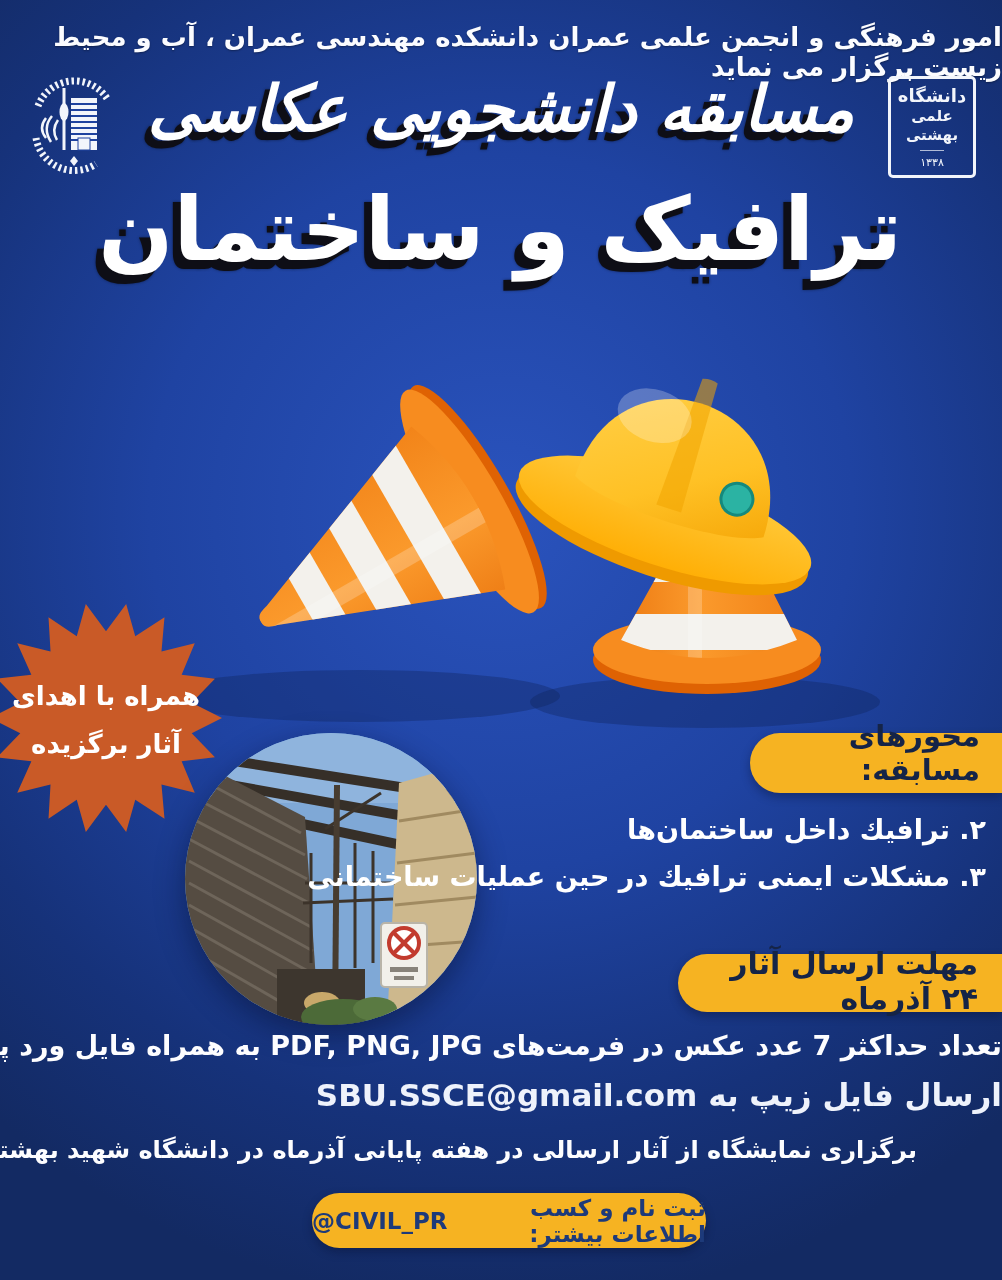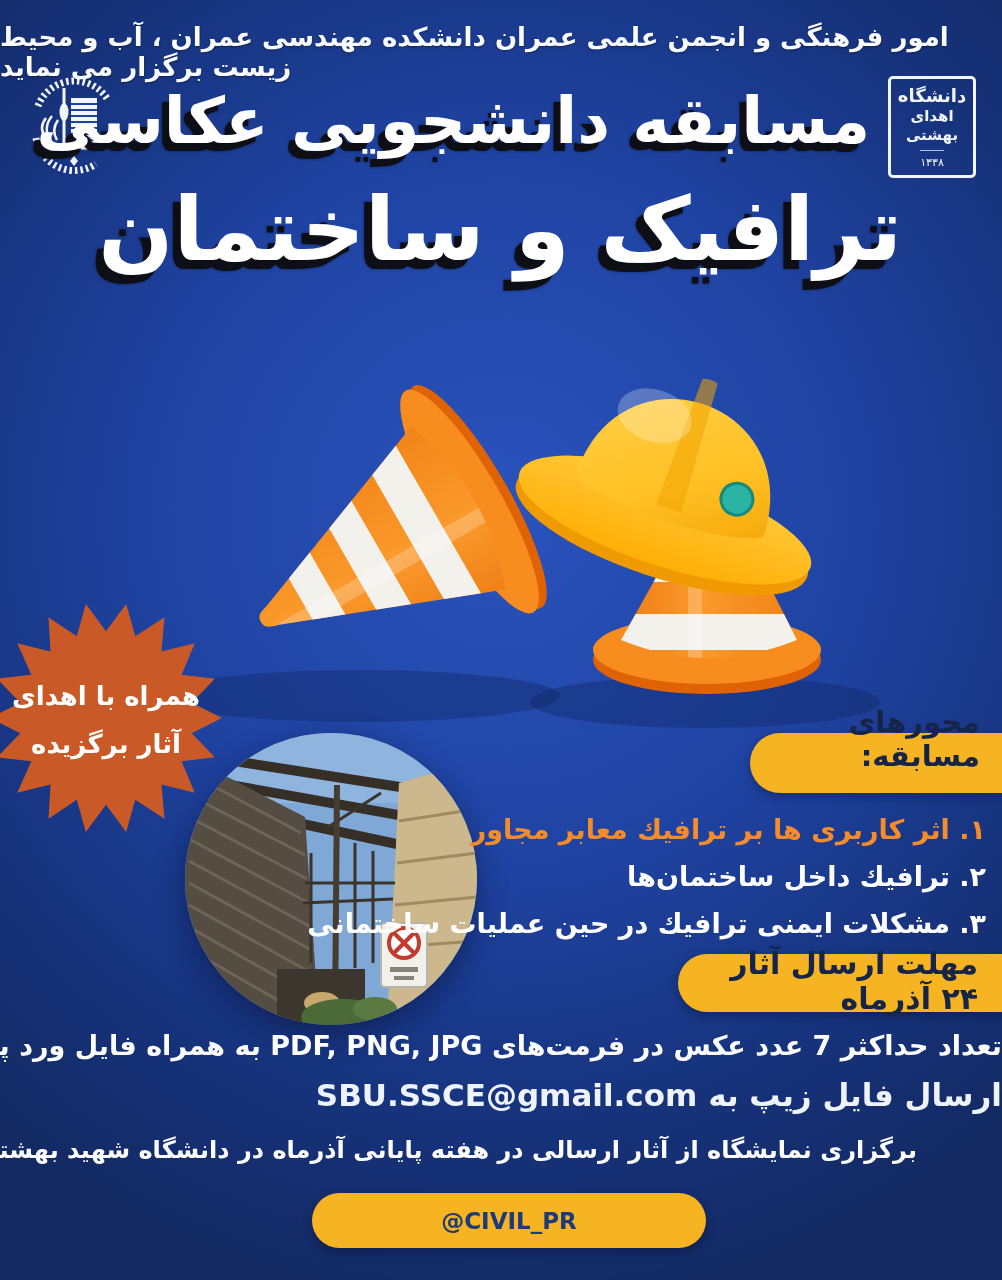--- a/index.html
+++ b/index.html
@@ -9,22 +9,22 @@
     width:1002px;height:1280px;
     margin:0 auto;
     overflow:hidden;
     direction:rtl;
     font-family:"DejaVu Sans", sans-serif;
     background:
       radial-gradient(ellipse 78% 62% at 50% 40%, #2a53bd 0%, #1f43a2 45%, #16327a 78%, #132a63 100%);
   }
   
   .organizer{
-    position:absolute;top:22px;left:0;right:0;
-    text-align:left;font-size:26px;font-weight:700;color:#fbfcff;
+    position:absolute;top:22px;left:12px;right:0;
+    text-align:right;font-size:26px;font-weight:700;color:#fbfcff;
     text-shadow:0 1px 2px rgba(0,0,0,.35);
   }
   .logo-left{position:absolute;left:28px;top:76px;width:92px;height:98px;}
   .logo-right{
     position:absolute;right:26px;top:76px;width:88px;height:102px;
     border:3px solid #f2f5fb;border-radius:5px;
     display:flex;flex-direction:column;align-items:center;justify-content:center;
     color:#f2f5fb;text-align:center;padding:4px 2px;
   }
   .logo-right .l1{font-size:18px;font-weight:700;line-height:22px;}
@@ -60,21 +60,21 @@
     border-radius:50%;overflow:hidden;box-shadow:0 10px 30px rgba(5,12,40,.45);
   }
   
   .pill{
     position:absolute;right:0;background:#f6b322;
     border-radius:32px 0 0 32px;
     display:flex;align-items:center;justify-content:center;
     color:#152447;font-weight:700;
     box-shadow:0 4px 10px rgba(5,12,40,.35);
   }
-  .pill.themes-pill{top:733px;height:60px;width:252px;font-size:29px;padding:0 22px 20px 18px;align-items:flex-end;}
+  .pill.themes-pill{top:733px;height:60px;width:252px;font-size:29px;padding:0 22px 20px 18px;}
   .pill.deadline-pill{top:954px;height:58px;width:324px;font-size:30px;padding:0 24px 4px 16px;align-items:center;}
   
   .theme-list{
     position:absolute;right:16px;top:806px;width:640px;
     text-align:right;font-weight:700;font-size:27px;line-height:47px;
     list-style:none;margin:0;padding:0;
   }
   .theme-list li{white-space:nowrap;}
   .theme-list .hl{color:#f68b2a;}
   .theme-list .wh{color:#ffffff;}
@@ -135,25 +135,25 @@
           <line x1="43" y1="64" x2="69" y2="64"></line>
         </g>
         <rect x="50" y="62" width="12" height="12" fill="#f2f5fb" stroke="#1e429f" stroke-width="1"></rect>
         <path d="M 46,80 l 4,5 -4,5 -4,-5 z" fill="#f2f5fb"></path>
       </g>
     </svg>
   </div>
 
   <div class="logo-right">
     <div class="l1">دانشگاه</div>
-    <div class="l2">اهدای بهشتی</div>
+    <div class="l2">علمی بهشتی</div>
     <div class="yr">۱۳۳۸</div>
   </div>
 
-  <h1 class="title1" style="margin:12px;">مسابقه دانشجویی عکاسی</h1>
+  <h1 class="title1" style="margin:0;font-style:italic;">مسابقه دانشجویی عکاسی</h1>
   <h1 class="title2" style="margin:0;">ترافیک و ساختمان</h1>
 
   <svg class="hero" viewBox="0 0 1002 460">
     <defs>
       <linearGradient id="coneBody" x1="0" y1="0" x2="1" y2="0">
         <stop offset="0" stop-color="#e9720c"></stop>
           <stop offset=".45" stop-color="#fb9a2c"></stop>
           <stop offset="1" stop-color="#ef7c12"></stop>
       </linearGradient>
       <linearGradient id="hatDome" x1="0" y1="0" x2="1" y2="1">
@@ -275,21 +275,20 @@
         <rect x="11" y="49" width="20" height="4" fill="#88837a"></rect>
       </g>
     </svg>
   </div>
 
   <div class="pill themes-pill">
     <span>محورهای مسابقه:</span>
   </div>
 
   <ul class="theme-list">
-    <li class="hl">۱. اثر کاربری ها بر ترافیك معابر مجاور</li>
     <li class="wh">۲. ترافیك داخل ساختمان‌ها</li>
     <li class="wh">۳. مشکلات ایمنی ترافیك در حین عملیات ساختمانی</li>
   </ul>
 
   <div class="pill deadline-pill">
     <span>مهلت ارسال آثار ۲۴ آذرماه</span>
   </div>
 
   <div class="submission">
     <span>تعداد حداکثر 7 عدد عکس در فرمت‌های</span>
@@ -298,16 +297,17 @@
   </div>
 
   <div class="email-line">
     <span>ارسال فایل زیپ به</span>
     <span class="email">SBU.SSCE@gmail.com</span>
   </div>
 
   <div class="exhibition">برگزاری نمایشگاه از آثار ارسالی در هفته پایانی آذرماه در دانشگاه شهید بهشتی</div>
 
   <div class="footer-pill">
+    <span>ثبت نام و کسب اطلاعات بیشتر:</span>
     <span class="handle">@CIVIL_PR</span>
   </div>
 
 </div>
 
 </body></html>

